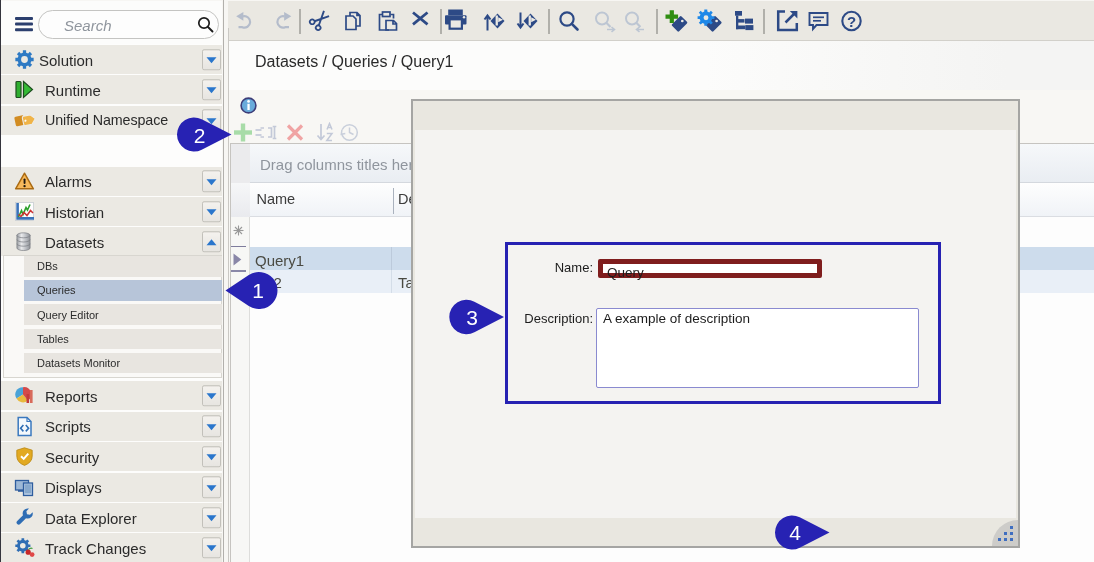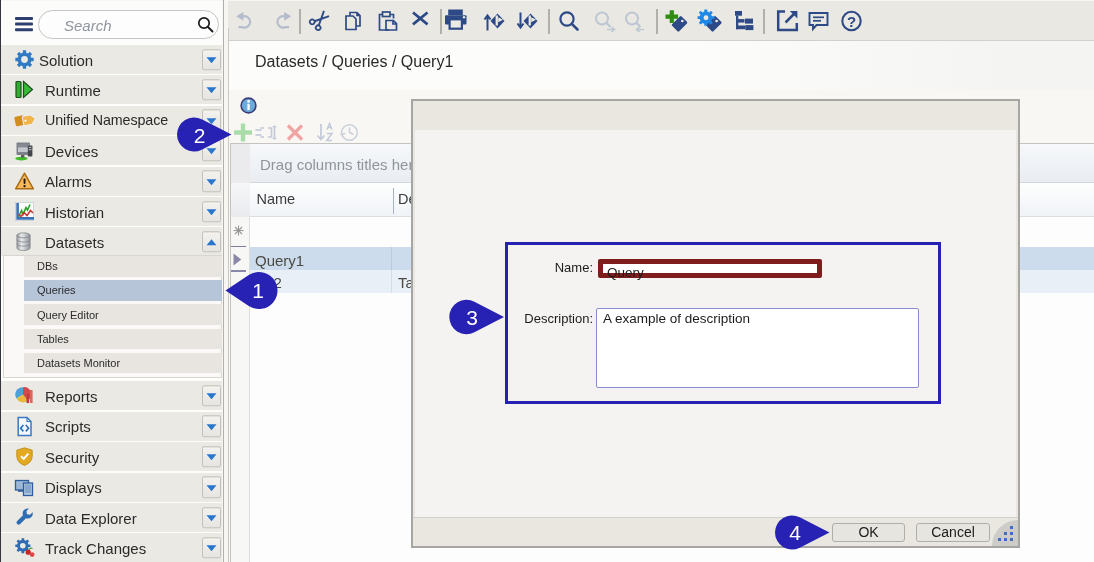--- a/index.html
+++ b/index.html
@@ -83,38 +83,20 @@
       <span class="micon"><svg width="23" height="21" viewBox="0 0 23 21">
           <g transform="rotate(-12 8 12)">
             <path d="M2.8 5.6 L9.8 5.6 L14.2 10.4 L9.8 15.2 L2.8 15.2 Q1.3 15.2 1.3 13.7 L1.3 7.1 Q1.3 5.6 2.8 5.6 Z" fill="#d28c22"></path>
           </g>
           <g transform="rotate(-12 15 11)">
             <path d="M10.6 5.2 L17.3 5.2 L21.7 10 L17.3 14.8 L10.6 14.8 Q9.1 14.8 9.1 13.3 L9.1 6.7 Q9.1 5.2 10.6 5.2 Z" fill="#f0b448" stroke="#ececea" stroke-width="1.1"></path>
             <circle cx="11.6" cy="10" r="1.1" fill="#fcfcfa"></circle>
           </g>
         </svg></span>
       <span class="lbl" style="font-size:14.3px; letter-spacing:-0.1px;">Unified Namespace</span>
-      <span class="ddbtn">
-        <svg width="11" height="8" viewBox="0 0 11 8">
-          <path d="M0.5 1 L10.5 1 L5.5 7 Z" fill="#2a76cc"></path>
-        </svg>
-      </span>
-    </div>
-  <div class="mrow" style="top:135.2px; height:29px;">
-      <span class="micon"><svg width="21" height="21" viewBox="0 0 21 21">
-          <ellipse cx="7.5" cy="18.6" rx="6.2" ry="1.8" fill="#3fbb27"></ellipse>
-          <rect x="2.5" y="2.5" width="13.5" height="12.5" rx="0.8" fill="#7d828a"></rect>
-          <rect x="4" y="4" width="10.5" height="8" fill="#c3c7cd"></rect>
-          <rect x="4" y="4" width="10.5" height="3.4" fill="#858a92"></rect>
-          <rect x="7" y="15" width="3.4" height="2.6" fill="#5a5e64"></rect>
-          <rect x="13.8" y="5.5" width="4.6" height="11" rx="0.8" fill="#43474d"></rect>
-          <rect x="14.8" y="6.8" width="2.6" height="1.3" fill="#a8acb2"></rect>
-          <rect x="14.8" y="9" width="2.6" height="1.3" fill="#a8acb2"></rect>
-        </svg></span>
-      <span class="lbl">Devices</span>
       <span class="ddbtn">
         <svg width="11" height="8" viewBox="0 0 11 8">
           <path d="M0.5 1 L10.5 1 L5.5 7 Z" fill="#2a76cc"></path>
         </svg>
       </span>
     </div>
   <div class="mrow" style="top:165.6px; height:29px;">
       <span class="micon"><svg width="21" height="21" viewBox="0 0 21 21">
           <path d="M10.5 2.2 L19.4 17.8 L1.6 17.8 Z" fill="#f2a93e" stroke="#a86a14" stroke-width="1.4" stroke-linejoin="round"></path>
           <path d="M10.5 4.4 L17.6 16.9 L3.4 16.9 Z" fill="#f6b95c"></path>
@@ -461,24 +443,20 @@
       <line x1="11" y1="11" x2="15.5" y2="15.5" stroke="#1c1c1c" stroke-width="1.9" stroke-linecap="round"></line>
     </svg>
 </div>
 <div id="dialog" class="abs">
   <div id="dcontent" class="abs">
     <div id="bluerect" class="abs"></div>
     <div class="dlabel" style="left:98px; top:130px;">Name:</div>
     <div id="nameinput" class="abs">Query</div>
     <div class="dlabel" style="left:98px; top:181px;">Description:</div>
     <div id="descarea" class="abs">A example of description</div>
-  </div>
-  <div id="dbottom" class="abs">
-    <div id="okbtn" class="dbtn">OK</div>
-    <div id="cancelbtn" class="dbtn">Cancel</div>
   </div>
   <svg id="grip" viewBox="0 0 26 26">
     <path d="M26 0 A26 26 0 0 0 0 26 L26 26 Z" fill="#cdccc9"></path>
     <g fill="#3f6ec0">
       <rect x="18" y="6" width="3" height="3"></rect>
       <rect x="18" y="12" width="3" height="3"></rect>
       <rect x="12" y="12" width="3" height="3"></rect>
       <rect x="18" y="18" width="3" height="3"></rect>
       <rect x="12" y="18" width="3" height="3"></rect>
       <rect x="6" y="18" width="3" height="3"></rect>

